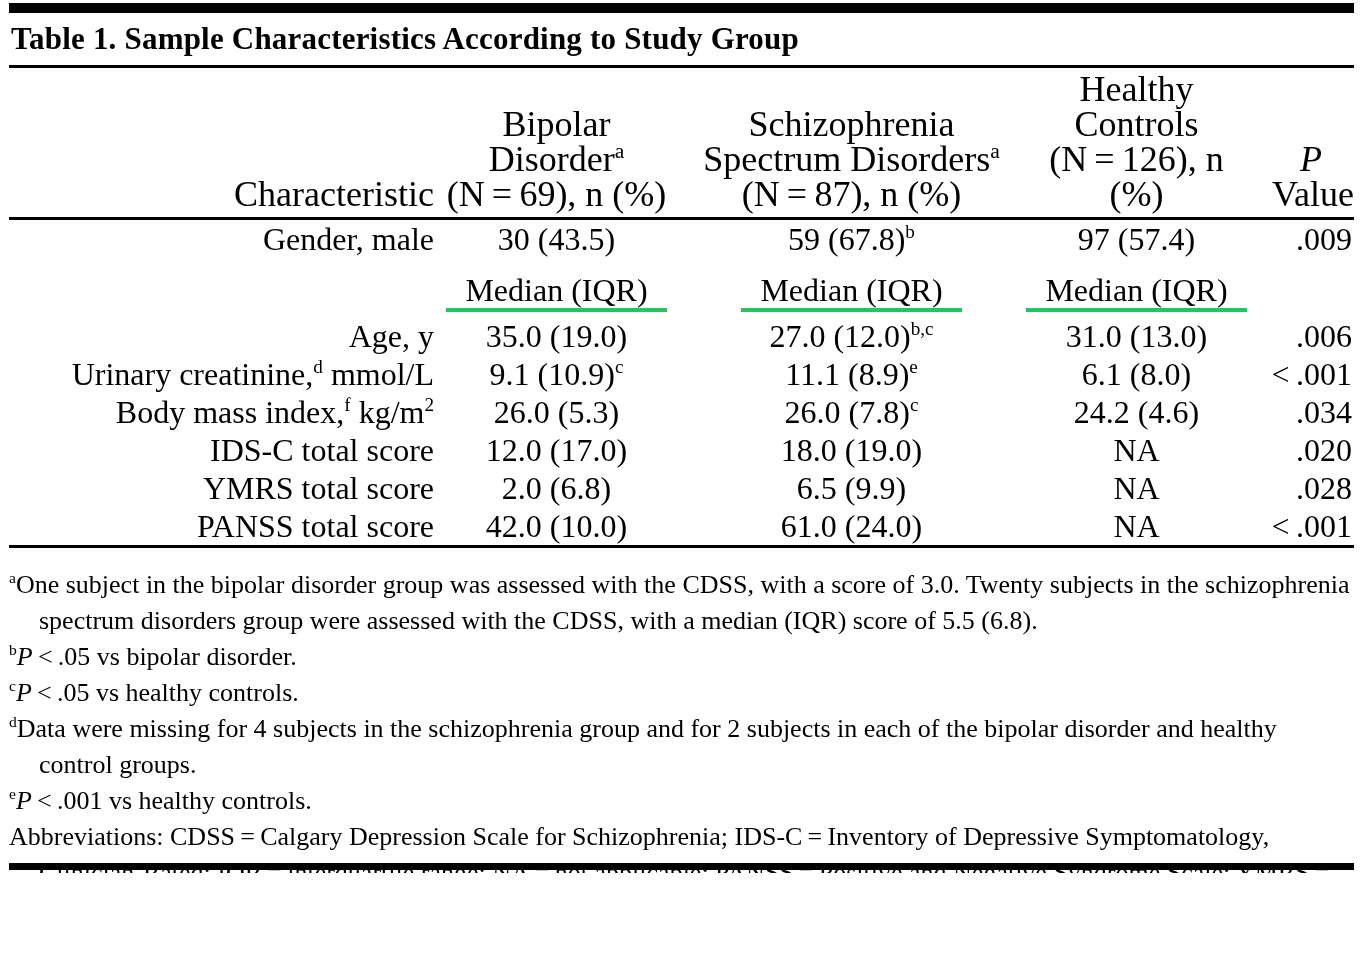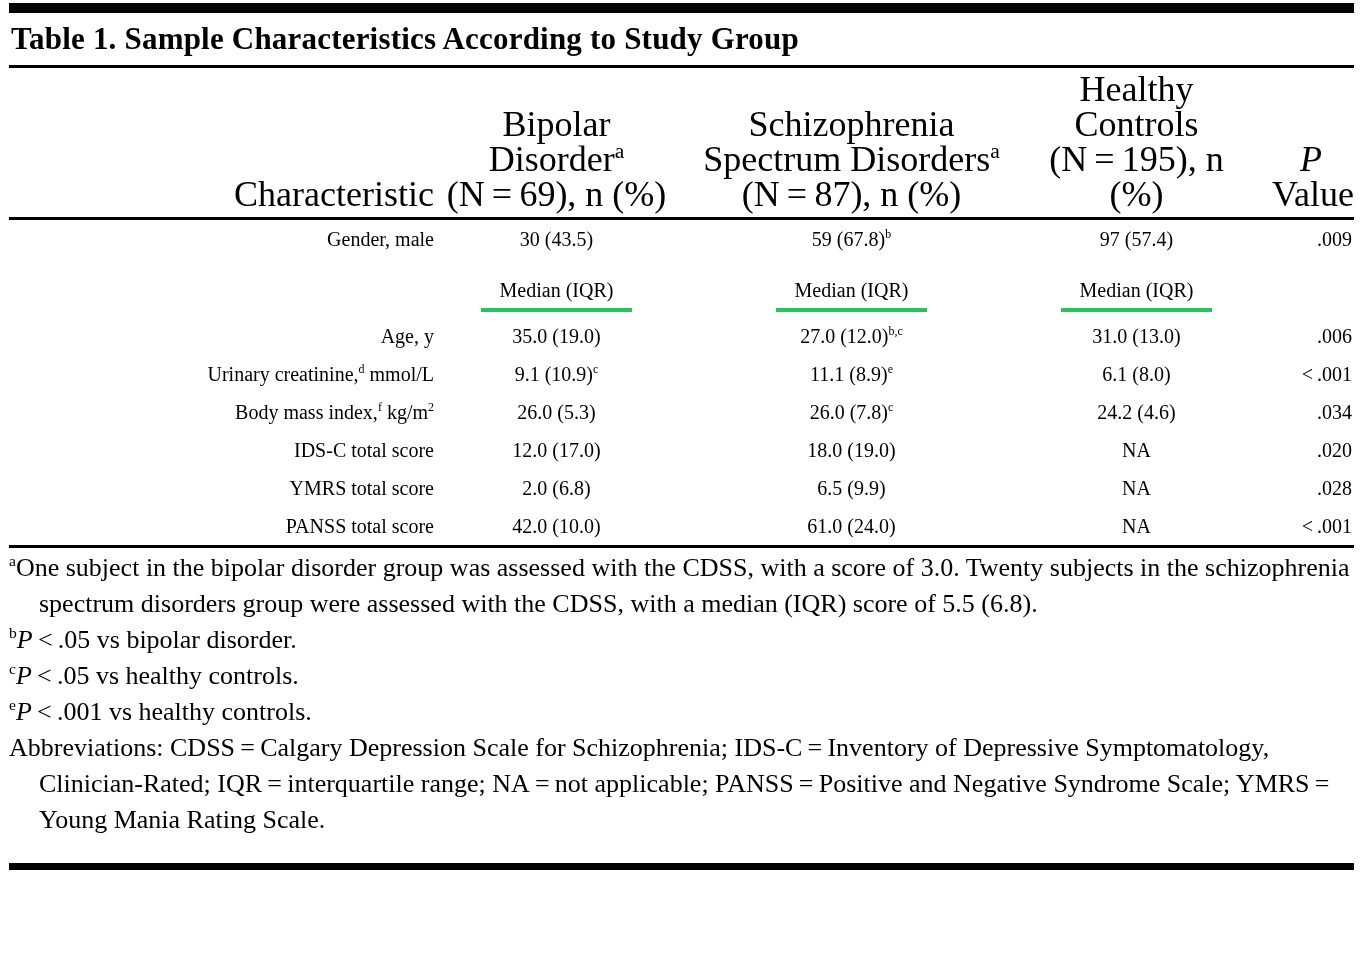--- a/index.html
+++ b/index.html
@@ -17,27 +17,27 @@
   thead th{
     vertical-align:bottom;border-bottom:3px solid #000;
     font-weight:normal;font-size:36px;padding:4px 0 5px 0;
   }
   .hline{line-height:35px;}
   .al-left{text-align:right;}
   .al-center{text-align:center;}
   .al-right{text-align:right;}
   
   th.col-4 .hline:first-child{padding-right:32px;}
-  tbody td{font-size:20px;height:38px;line-height:38px;padding:0;}
+  tbody td{font-size:32px;height:38px;line-height:38px;padding:0;}
   tbody td.al-right{padding-right:2px;}
   tr.median-row td{height:54px;vertical-align:bottom;padding-bottom:5px;line-height:31px;}
   .median-label{display:inline-block;border-bottom:4px solid #22c55e;padding:0 19px 2px 19px;}
   sup{font-size:60%;line-height:0;}
   i{font-style:italic;}
-  .footnotes{margin-top:2px;font-size:26px;}
+  .footnotes{margin-top:19px;font-size:26px;}
   .fn{margin:0;padding-left:30px;text-indent:-30px;line-height:36px;}
 </style>
 </head>
 <body>
 
 <div class="page">
   <div class="bar-thick"></div>
   <div class="title">Table 1. Sample Characteristics According to Study Group</div>
   <div class="rule-med"></div>
 
@@ -59,21 +59,21 @@
             <div class="hline"><span>(N = 69), n (%)</span></div>
           </th>
           <th class="col-2 al-center">
             <div class="hline"><span>Schizophrenia</span></div>
             <div class="hline"><span>Spectrum Disorders</span><sup>a</sup></div>
             <div class="hline"><span>(N = 87), n (%)</span></div>
           </th>
           <th class="col-3 al-center">
             <div class="hline"><span>Healthy</span></div>
             <div class="hline"><span>Controls</span></div>
-            <div class="hline"><span>(N = 195), n (%)</span></div>
+            <div class="hline"><span>(N = 126), n (%)</span></div>
           </th>
           <th class="col-4 al-right">
             <div class="hline"><i>P</i></div>
             <div class="hline"><span>Value</span></div>
           </th>
         </tr>
     </thead>
     <tbody id="table-body">
         <tr>
           <td class="al-left"><span>Gender, male</span></td>
@@ -133,18 +133,19 @@
         </tr>
       </tbody>
   </table>
 
   <div class="rule-med"></div>
 
   <div class="footnotes" id="footnotes">
       <p class="fn"><sup>a</sup><span>One subject in the bipolar disorder group was assessed with the CDSS, with a score of 3.0. Twenty subjects in the schizophrenia spectrum disorders group were assessed with the CDSS, with a median (IQR) score of 5.5 (6.8).</span></p>
       <p class="fn"><sup>b</sup><i>P</i><span> &lt; .05 vs bipolar disorder.</span></p>
       <p class="fn"><sup>c</sup><i>P</i><span> &lt; .05 vs healthy controls.</span></p>
+      <p class="fn"><sup>d</sup><span>Data were missing for 4 subjects in the schizophrenia group and for 2 subjects in each of the bipolar disorder and healthy control groups.</span></p>
       <p class="fn"><sup>e</sup><i>P</i><span> &lt; .001 vs healthy controls.</span></p>
       <p class="fn"><span>Abbreviations: CDSS = Calgary Depression Scale for Schizophrenia; IDS-C = Inventory of Depressive Symptomatology, Clinician-Rated; IQR = interquartile range; NA = not applicable; PANSS = Positive and Negative Syndrome Scale; YMRS = Young Mania Rating Scale.</span></p>
     </div>
 
   <div class="bottom-bar"></div>
 </div>
 
 </body></html>

